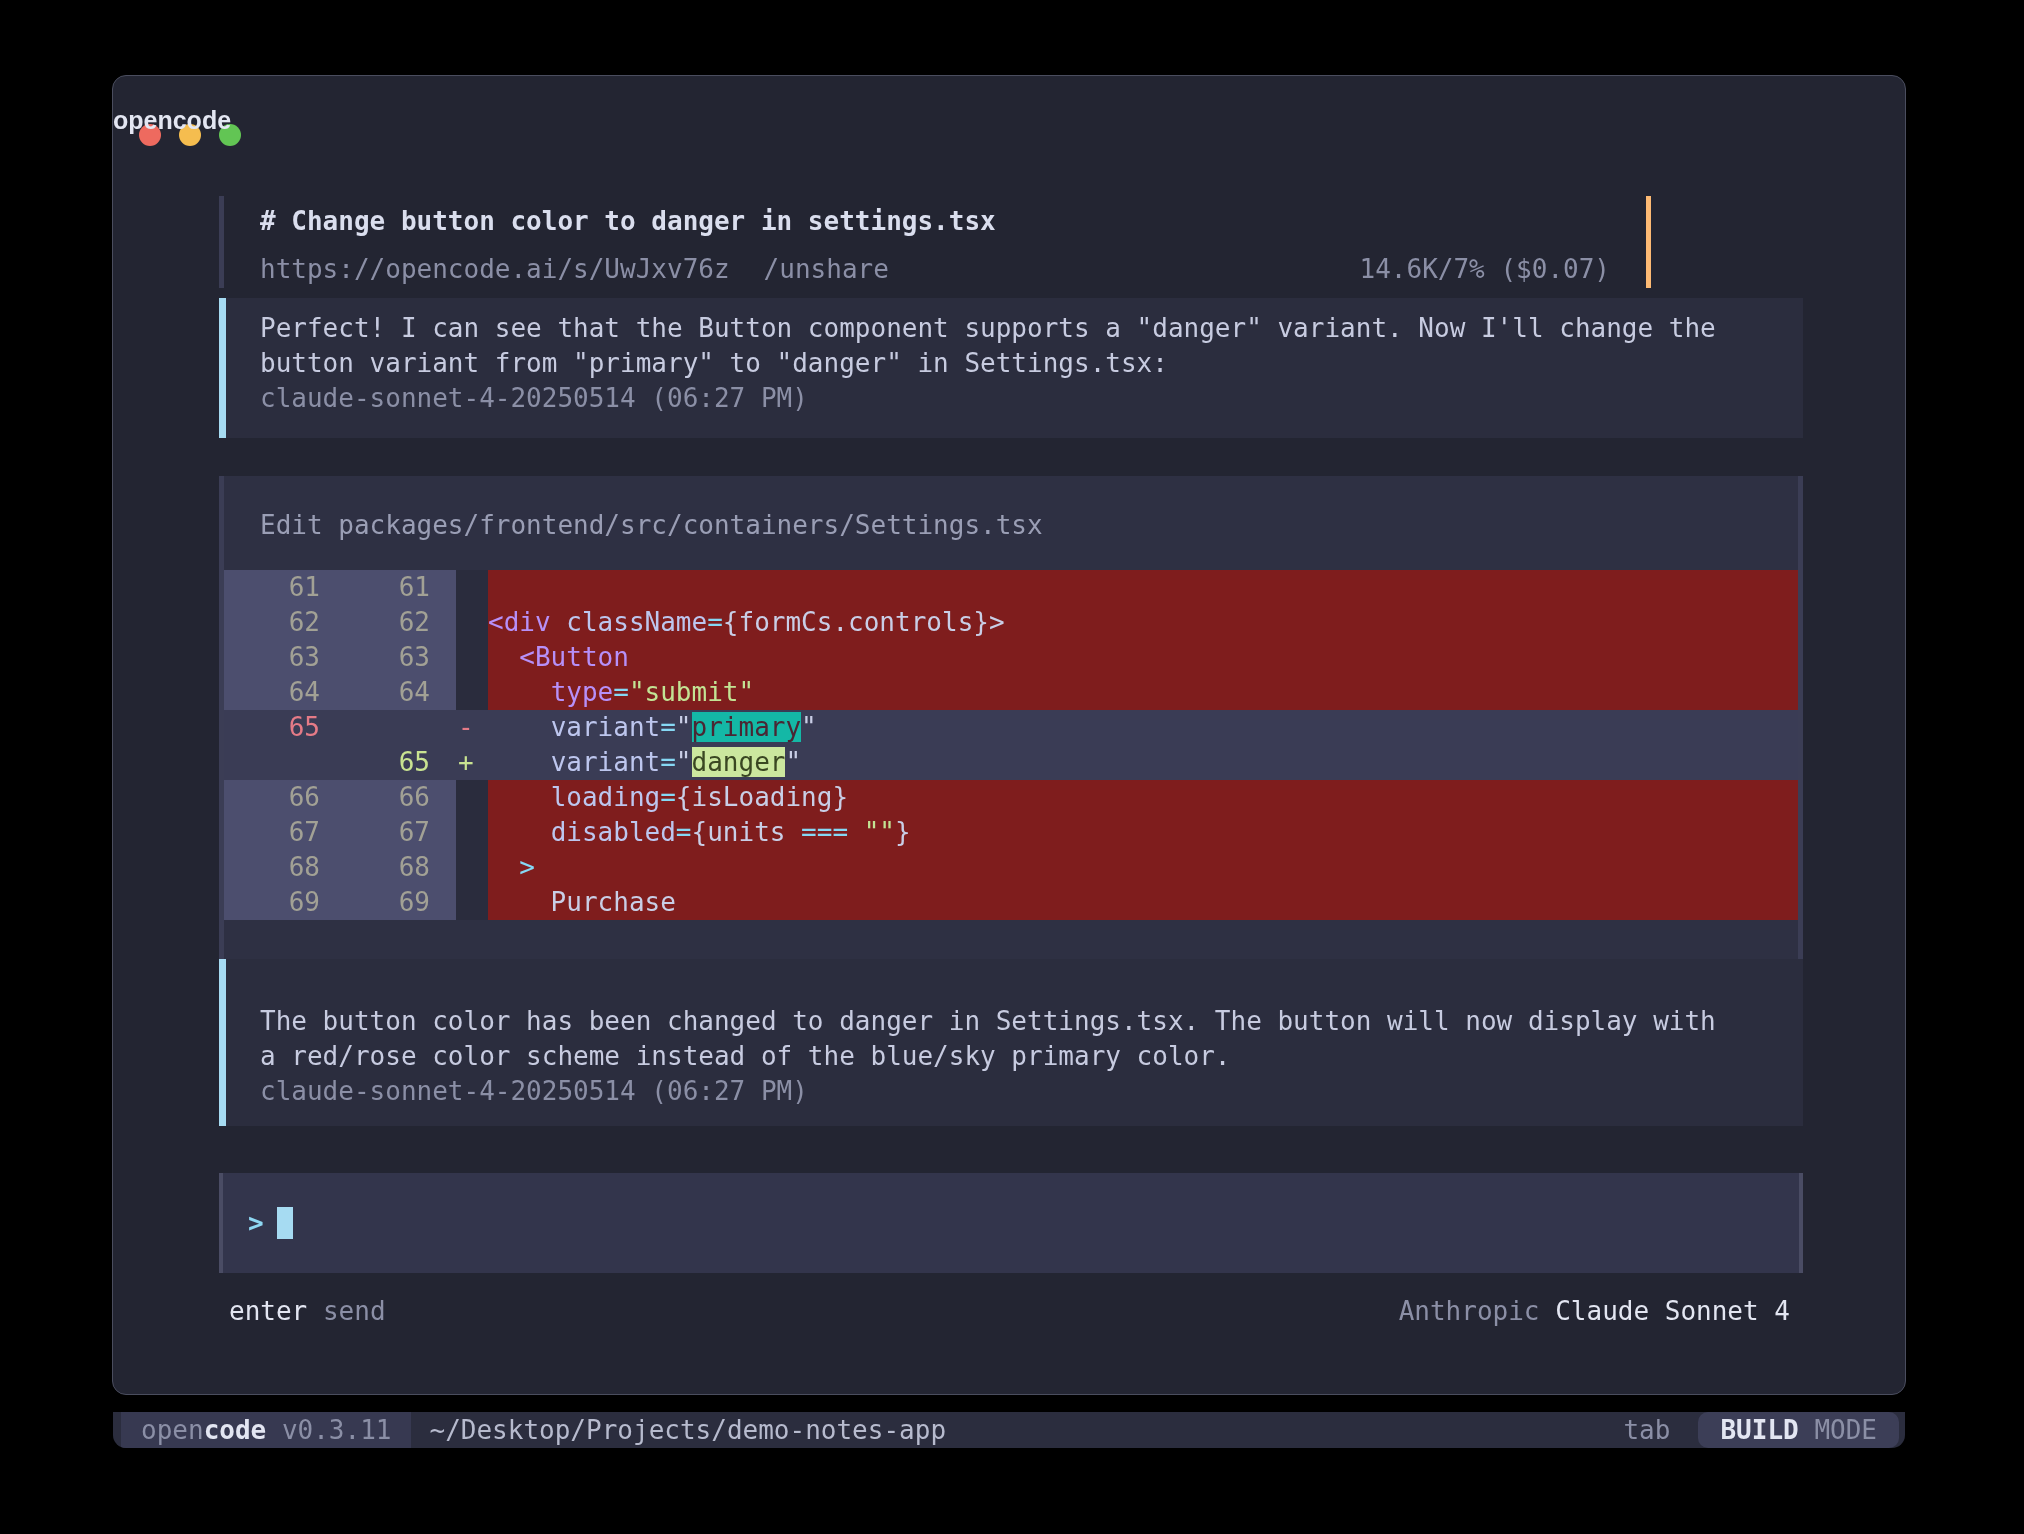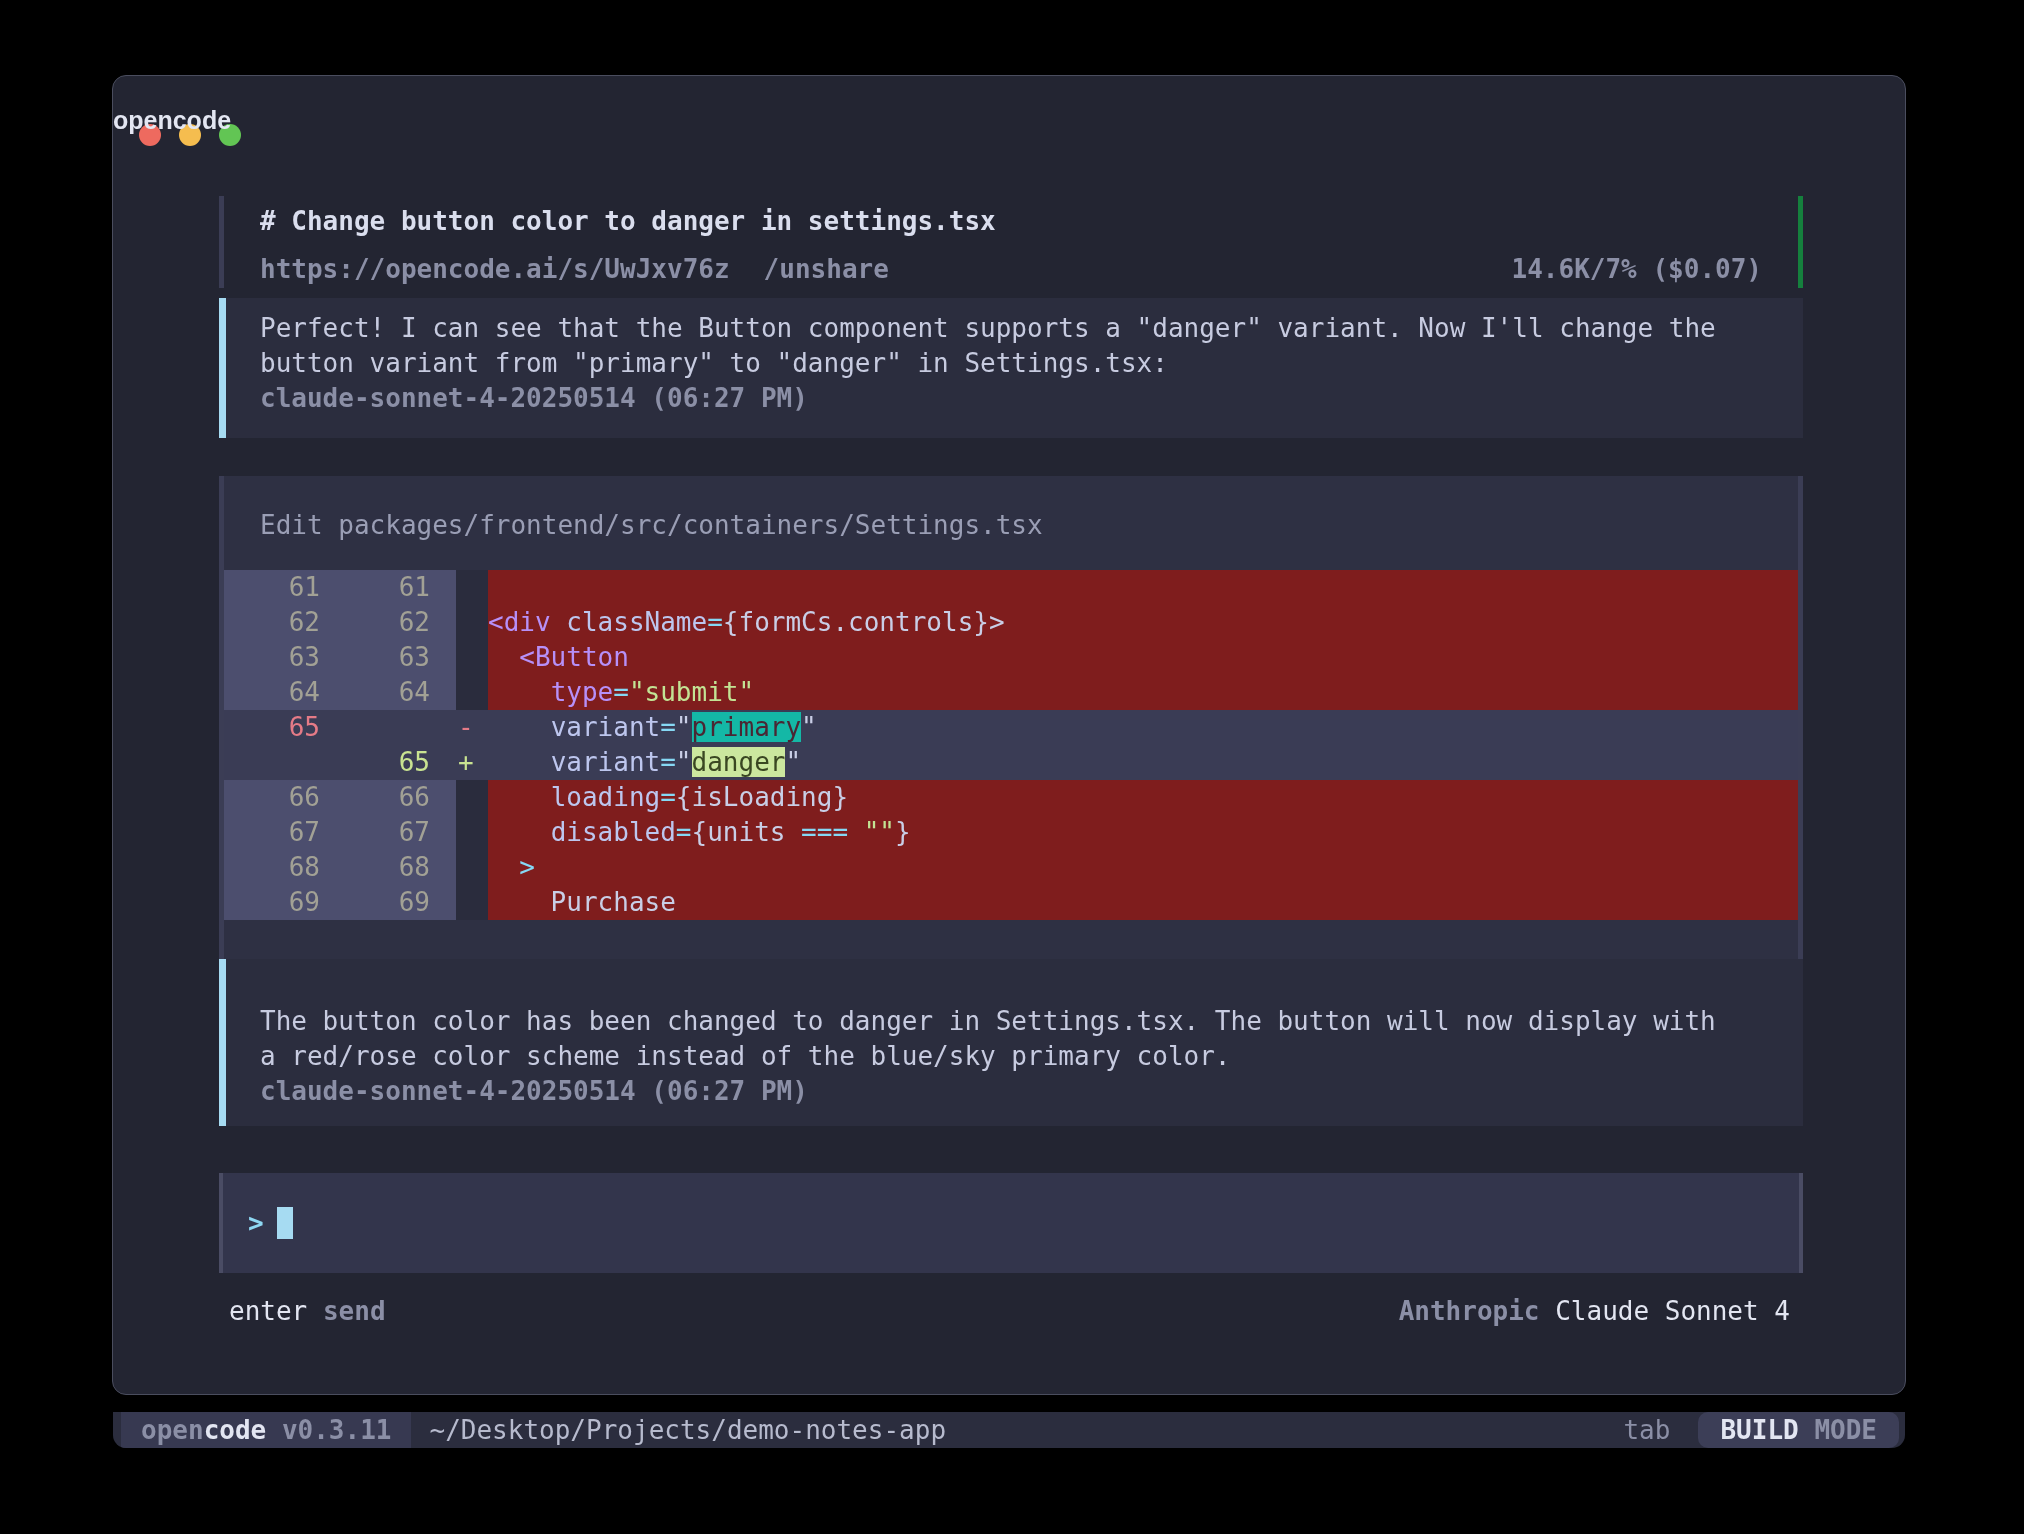--- a/index.html
+++ b/index.html
@@ -9,25 +9,25 @@
             background:#232532; border:1px solid #4a4d5e; border-radius:14px; }
   
   .lights { position:absolute; left:26px; top:48px; display:flex; gap:18px; }
   .light { width:22px; height:22px; border-radius:50%; }
   .light-red { background:#ee6a5f; } .light-yellow { background:#f5bd4f; } .light-green { background:#62c554; }
   .win-title { position:absolute; left:0; top:26px; width:100%; text-align:left;
                font-family:"Liberation Sans","DejaVu Sans",sans-serif; font-weight:bold;
                font-size:25px; line-height:36px; color:#e3e6f2; }
   
   .mono { font-size:26px; line-height:35px; color:#c7cbe0; }
-  .dim { color:#8b8fa6;font-weight:bold; }
+  .dim { color:#8b8fa6; }
   .bright { color:#e3e6f2; }
   
-  .session-header { position:absolute; left:106px; top:120px; width:1584px; height:92px;
-                    border-left:5px solid #3b3d55; border-right:5px solid #15803d;
+  .session-header { position:absolute; left:106px; top:120px; width:1432px; height:92px;
+                    border-left:5px solid #3b3d55; border-right:5px solid #fdba74;
                     padding:8px 36px 0 36px; }
   .sh-title { font-weight:bold; color:#dadeee; margin-bottom:13px; }
   .sh-line2 { display:flex; justify-content:space-between; }
   .sh-left { display:flex; gap:34px; }
   
   .msg { position:absolute; left:106px; width:1584px; background:#2b2d3e;
          border-left:7px solid #a6dbf2; padding-left:34px; }
   .msg-1 { top:222px; height:140px; padding-top:13px; }
   .msg-2 { top:883px; height:167px; padding-top:45px; }
   .msg-body { white-space:pre; color:#c7cbe0; }

